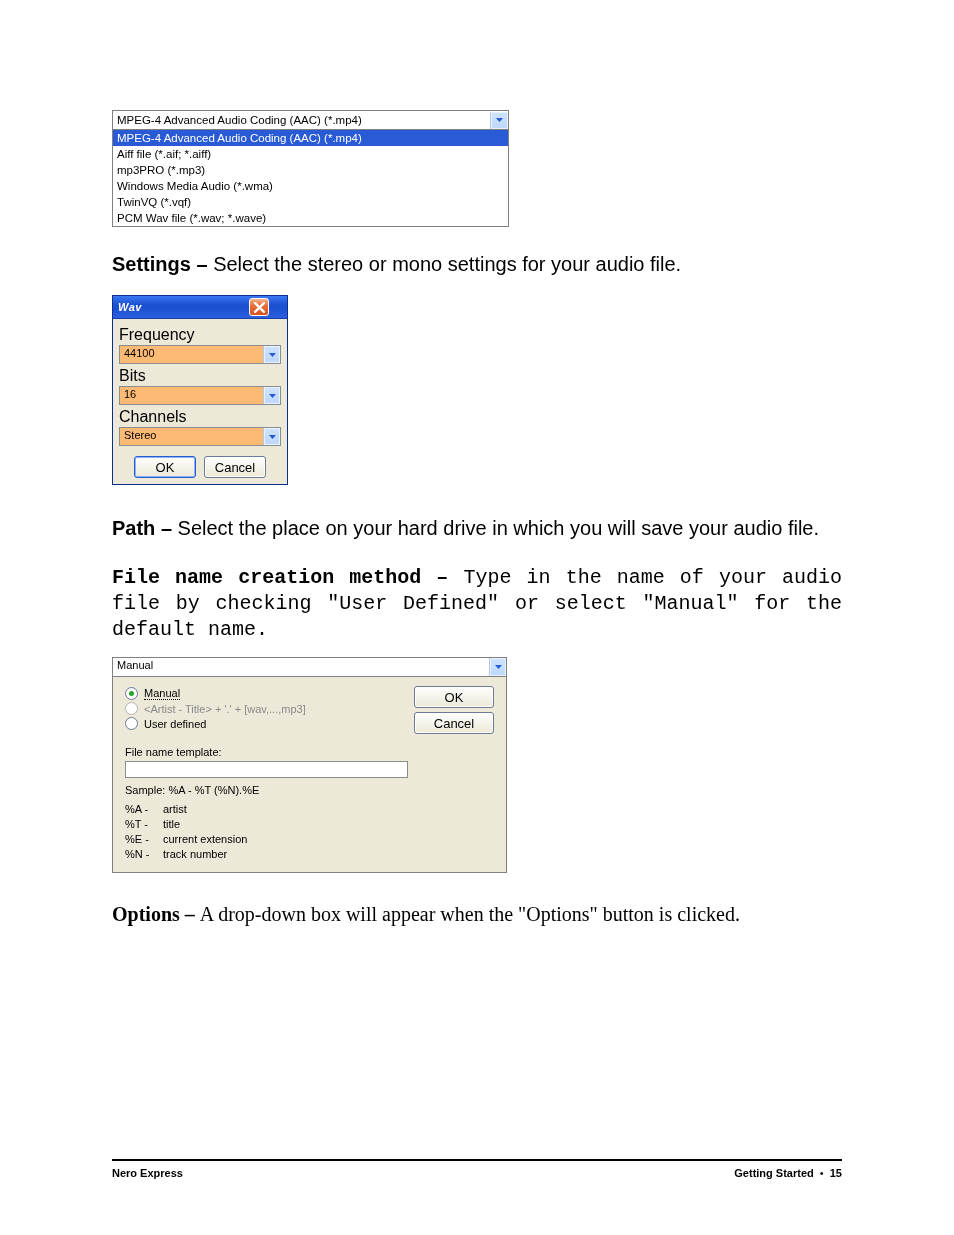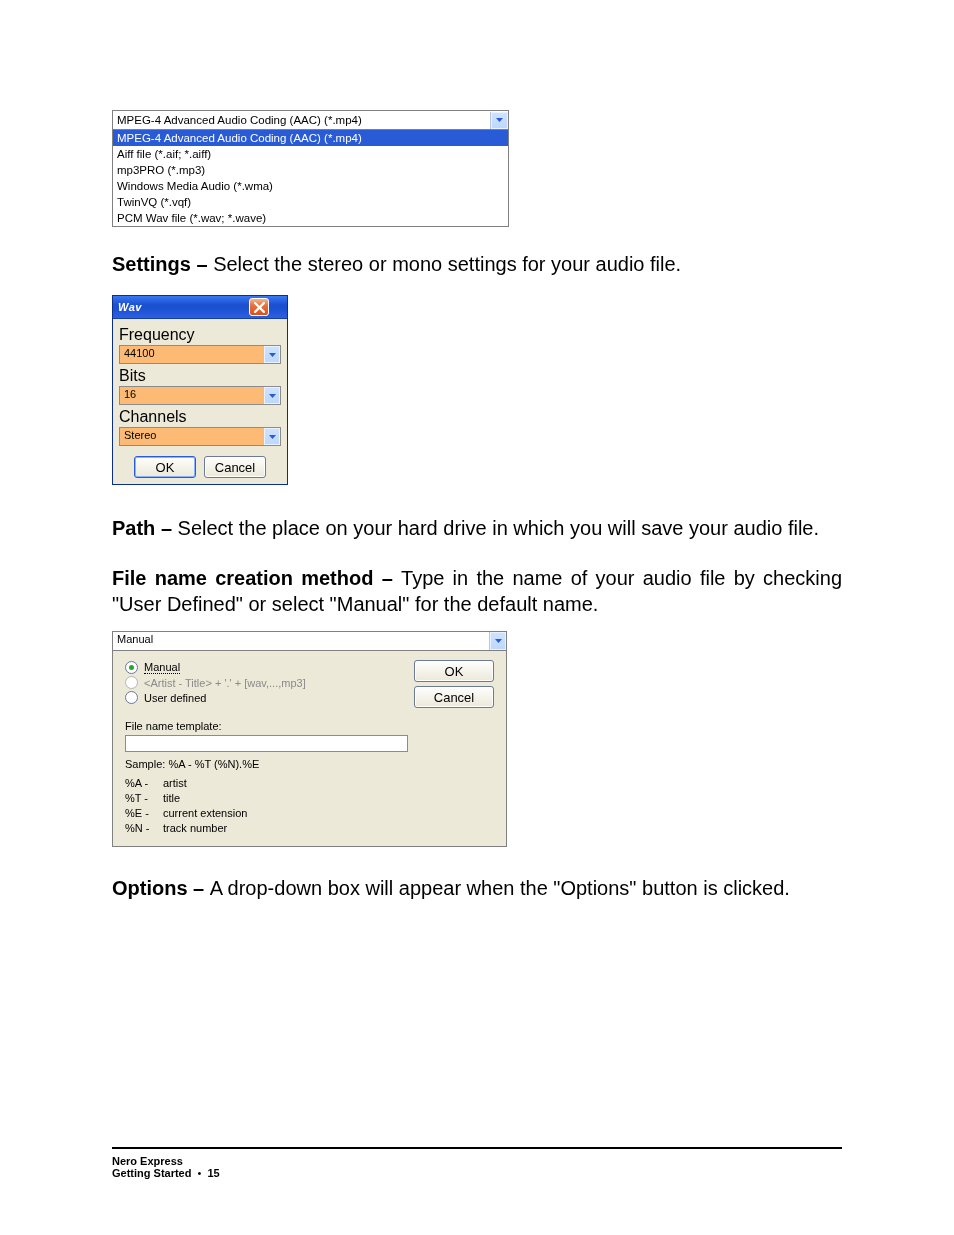--- a/index.html
+++ b/index.html
@@ -63,21 +63,21 @@
     color: #fff;
   }
 
   
   .body-para {
     font-size: 20px;
     line-height: 1.3;
     margin: 24px 0 18px 0;
     text-align: justify;
   }
-  .body-para.tight { margin-bottom: 10px; }
+  .body-para.tight { margin-bottom: 10px; font-family: Liberation Mono, monospace; }
   .bold { font-weight: bold; }
   .body-para.justified { text-align: justify; }
 
   
   .wav-dialog {
     width: 174px;
     border: 1px solid #0a2f8e;
     background: #ece9d8;
     font-family: Tahoma, Arial, sans-serif;
     font-size: 11px;
@@ -245,21 +245,20 @@
     position: absolute;
     left: 112px;
     right: 112px;
     bottom: 56px;
     border-top: 2px solid #000;
     padding-top: 6px;
     display: flex;
     justify-content: space-between;
     font-family: Arial, "Helvetica Neue", Helvetica, sans-serif;
     font-size: 11px;
-    flex-direction: column;
   }
   .footer-left { font-weight: bold; }
   .footer-right { text-align: left; }
   .footer-right .dot { margin: 0 3px; }
   .footer-right .page-no { font-weight: bold; }
   .footer-right .sec { font-weight: bold; }
 </style>
 </head>
 <body>
 
@@ -390,21 +389,21 @@
           </div>
         </div>
       </div>
       <div class="manual-right">
         <div class="xp-btn">OK</div>
         <div class="xp-btn">Cancel</div>
       </div>
     </div>
   </div>
 
-  <p class="body-para" style="margin-top:28px;">
+  <p class="body-para" style="margin-top:28px;font-family:Liberation Serif, serif;">
     <span class="bold">Options – </span><span>A drop-down box will appear when the "Options" button is clicked.</span>
   </p>
 
   <div class="footer">
     <div class="footer-left">Nero Express</div>
     <div class="footer-right">
       <span class="sec">Getting Started</span>
       <span class="dot">•</span>
       <span class="page-no">15</span>
     </div>

